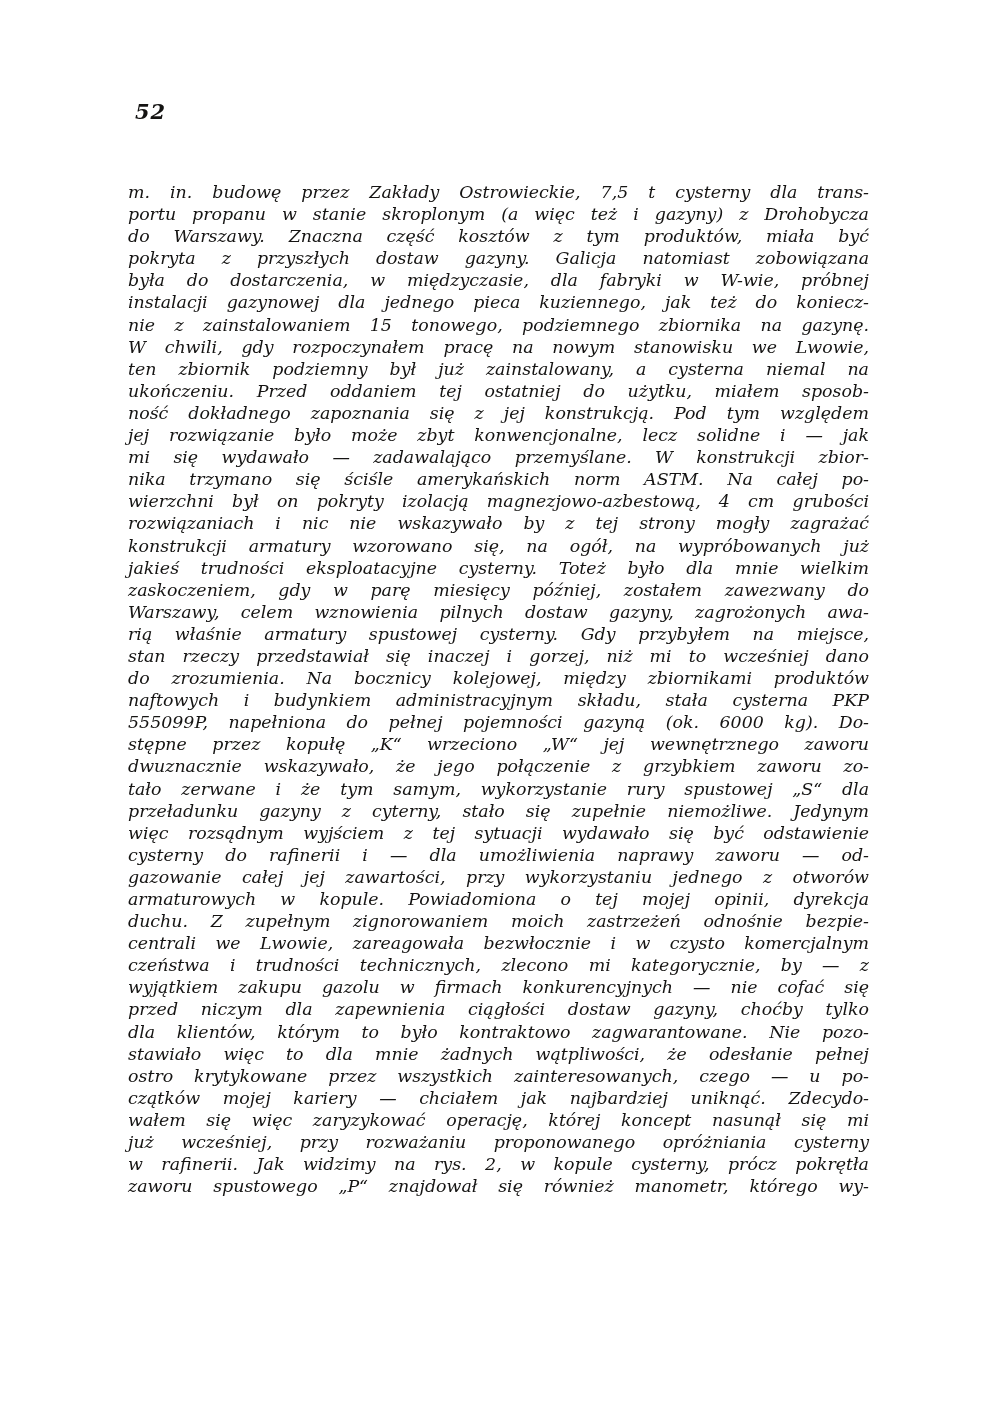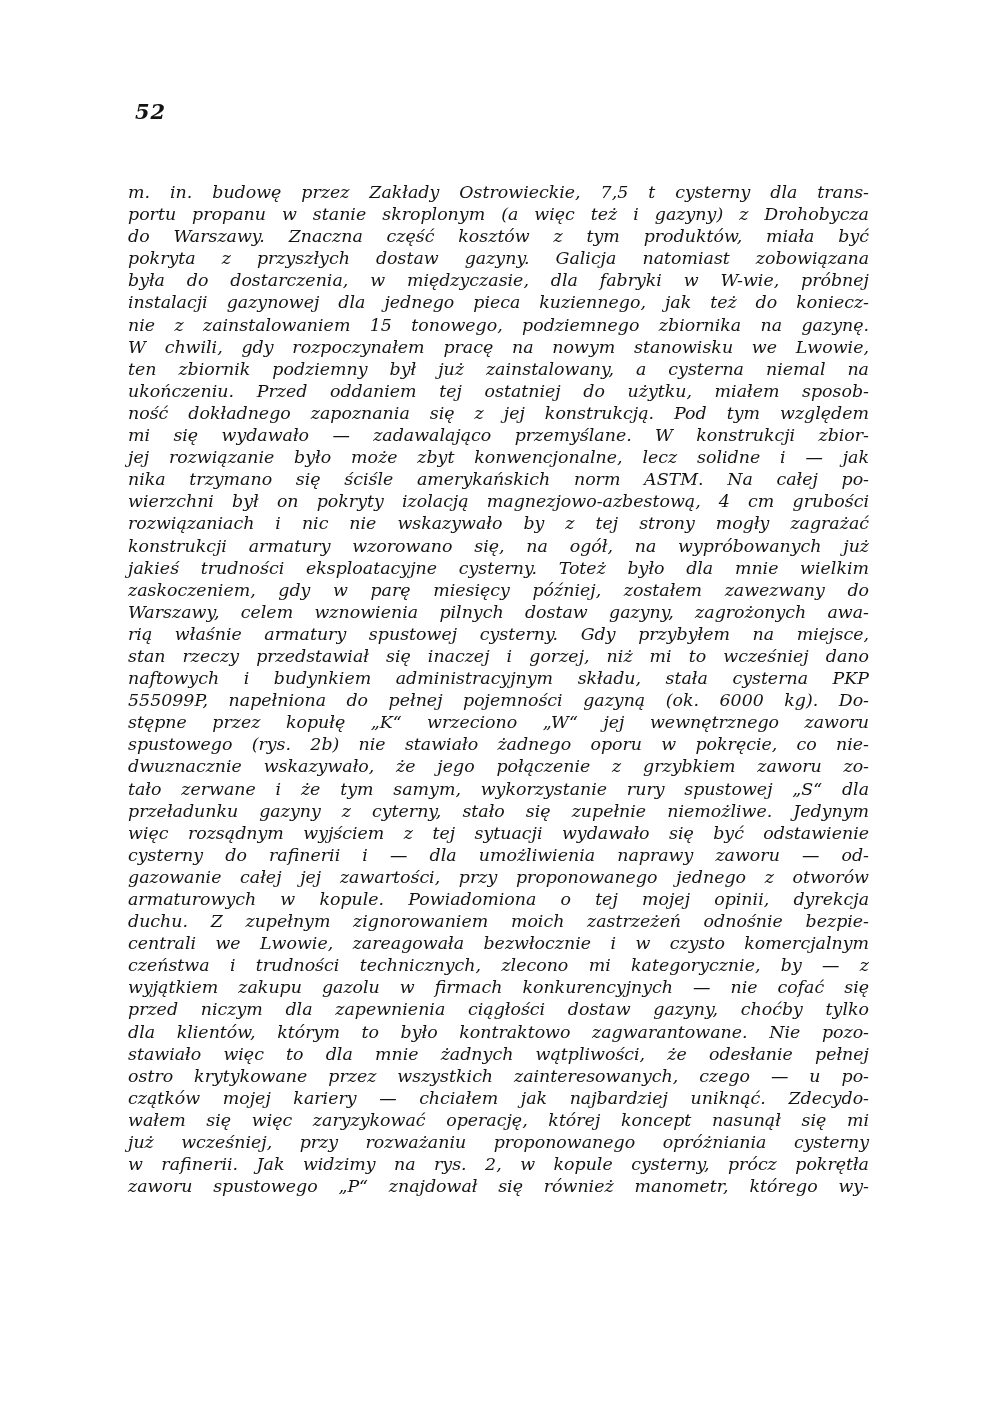--- a/index.html
+++ b/index.html
@@ -58,41 +58,41 @@
       <div class="text-line">portu propanu w stanie skroplonym (a więc też i gazyny) z Drohobycza</div>
       <div class="text-line">do Warszawy. Znaczna część kosztów z tym produktów, miała być</div>
       <div class="text-line">pokryta z przyszłych dostaw gazyny. Galicja natomiast zobowiązana</div>
       <div class="text-line">była do dostarczenia, w międzyczasie, dla fabryki w W-wie, próbnej</div>
       <div class="text-line">instalacji gazynowej dla jednego pieca kuziennego, jak też do koniecz-</div>
       <div class="text-line">nie z zainstalowaniem 15 tonowego, podziemnego zbiornika na gazynę.</div>
       <div class="text-line">W chwili, gdy rozpoczynałem pracę na nowym stanowisku we Lwowie,</div>
       <div class="text-line">ten zbiornik podziemny był już zainstalowany, a cysterna niemal na</div>
       <div class="text-line">ukończeniu. Przed oddaniem tej ostatniej do użytku, miałem sposob-</div>
       <div class="text-line">ność dokładnego zapoznania się z jej konstrukcją. Pod tym względem</div>
+      <div class="text-line">jej rozwiązanie było może zbyt konwencjonalne, lecz solidne i — jak</div>
       <div class="text-line">mi się wydawało — zadawalająco przemyślane. W konstrukcji zbior-</div>
-      <div class="text-line">jej rozwiązanie było może zbyt konwencjonalne, lecz solidne i — jak</div>
       <div class="text-line">nika trzymano się ściśle amerykańskich norm ASTM. Na całej po-</div>
       <div class="text-line">wierzchni był on pokryty izolacją magnezjowo-azbestową, 4 cm grubości</div>
       <div class="text-line">rozwiązaniach i nic nie wskazywało by z tej strony mogły zagrażać</div>
       <div class="text-line">konstrukcji armatury wzorowano się, na ogół, na wypróbowanych już</div>
       <div class="text-line">jakieś trudności eksploatacyjne cysterny. Toteż było dla mnie wielkim</div>
       <div class="text-line">zaskoczeniem, gdy w parę miesięcy później, zostałem zawezwany do</div>
       <div class="text-line">Warszawy, celem wznowienia pilnych dostaw gazyny, zagrożonych awa-</div>
       <div class="text-line">rią właśnie armatury spustowej cysterny. Gdy przybyłem na miejsce,</div>
       <div class="text-line">stan rzeczy przedstawiał się inaczej i gorzej, niż mi to wcześniej dano</div>
+      <div class="text-line">do zrozumienia. Na bocznicy kolejowej, między zbiornikami produktów</div>
       <div class="text-line">naftowych i budynkiem administracyjnym składu, stała cysterna PKP</div>
       <div class="text-line">555099P, napełniona do pełnej pojemności gazyną (ok. 6000 kg). Do-</div>
       <div class="text-line">stępne przez kopułę „K“ wrzeciono „W“ jej wewnętrznego zaworu</div>
-      <div class="text-line">spustowego (rys. 2b) nie stawiało żadnego oporu w pokręcie, co nie-</div>
       <div class="text-line">dwuznacznie wskazywało, że jego połączenie z grzybkiem zaworu zo-</div>
       <div class="text-line">tało zerwane i że tym samym, wykorzystanie rury spustowej „S“ dla</div>
       <div class="text-line">przeładunku gazyny z cyterny, stało się zupełnie niemożliwe. Jedynym</div>
       <div class="text-line">więc rozsądnym wyjściem z tej sytuacji wydawało się być odstawienie</div>
       <div class="text-line">cysterny do rafinerii i — dla umożliwienia naprawy zaworu — od-</div>
-      <div class="text-line">gazowanie całej jej zawartości, przy proponowanego jednego z otworów</div>
+      <div class="text-line">gazowanie całej jej zawartości, przy wykorzystaniu jednego z otworów</div>
       <div class="text-line">armaturowych w kopule. Powiadomiona o tej mojej opinii, dyrekcja</div>
       <div class="text-line">duchu. Z zupełnym zignorowaniem moich zastrzeżeń odnośnie bezpie-</div>
       <div class="text-line">centrali we Lwowie, zareagowała bezwłocznie i w czysto komercjalnym</div>
       <div class="text-line">czeństwa i trudności technicznych, zlecono mi kategorycznie, by — z</div>
       <div class="text-line">wyjątkiem zakupu gazolu w firmach konkurencyjnych — nie cofać się</div>
       <div class="text-line">przed niczym dla zapewnienia ciągłości dostaw gazyny, choćby tylko</div>
       <div class="text-line">dla klientów, którym to było kontraktowo zagwarantowane. Nie pozo-</div>
       <div class="text-line">stawiało więc to dla mnie żadnych wątpliwości, że odesłanie pełnej</div>
       <div class="text-line">ostro krytykowane przez wszystkich zainteresowanych, czego — u po-</div>
       <div class="text-line">czątków mojej kariery — chciałem jak najbardziej uniknąć. Zdecydo-</div>

